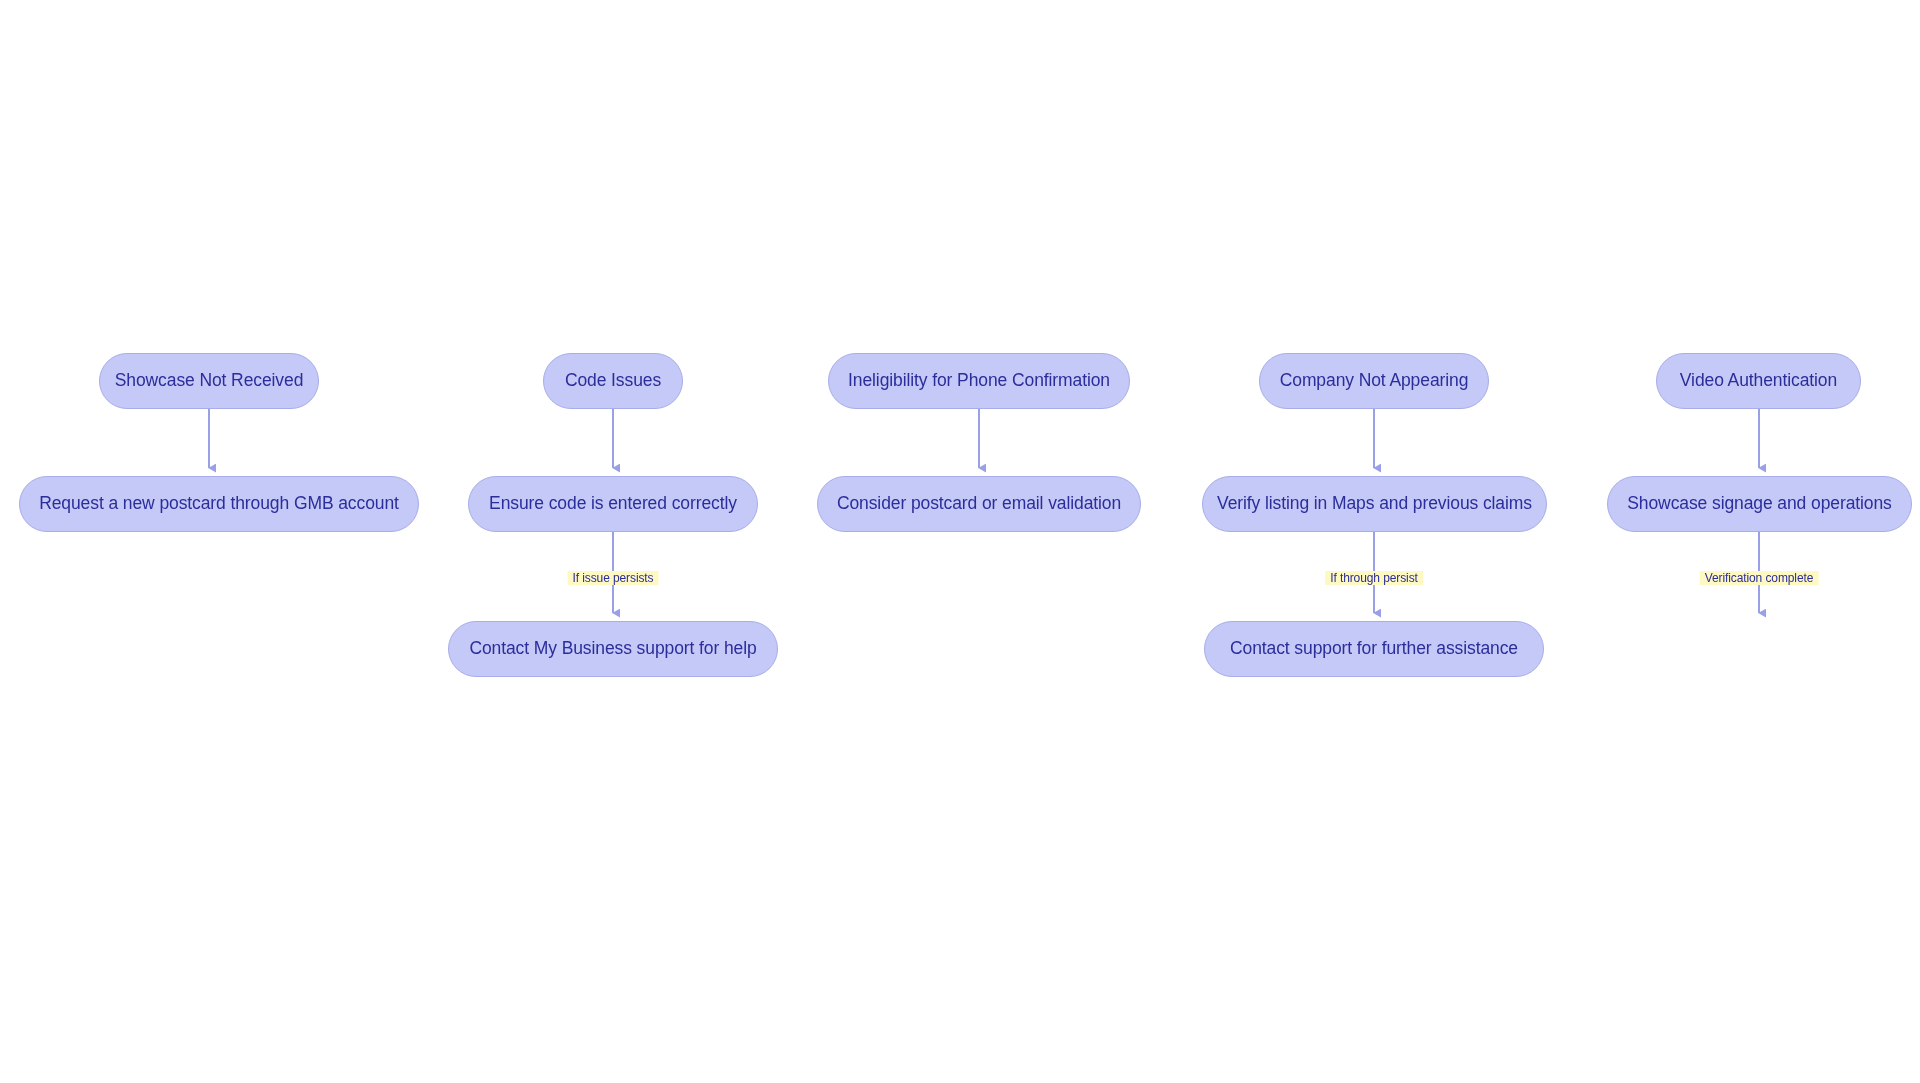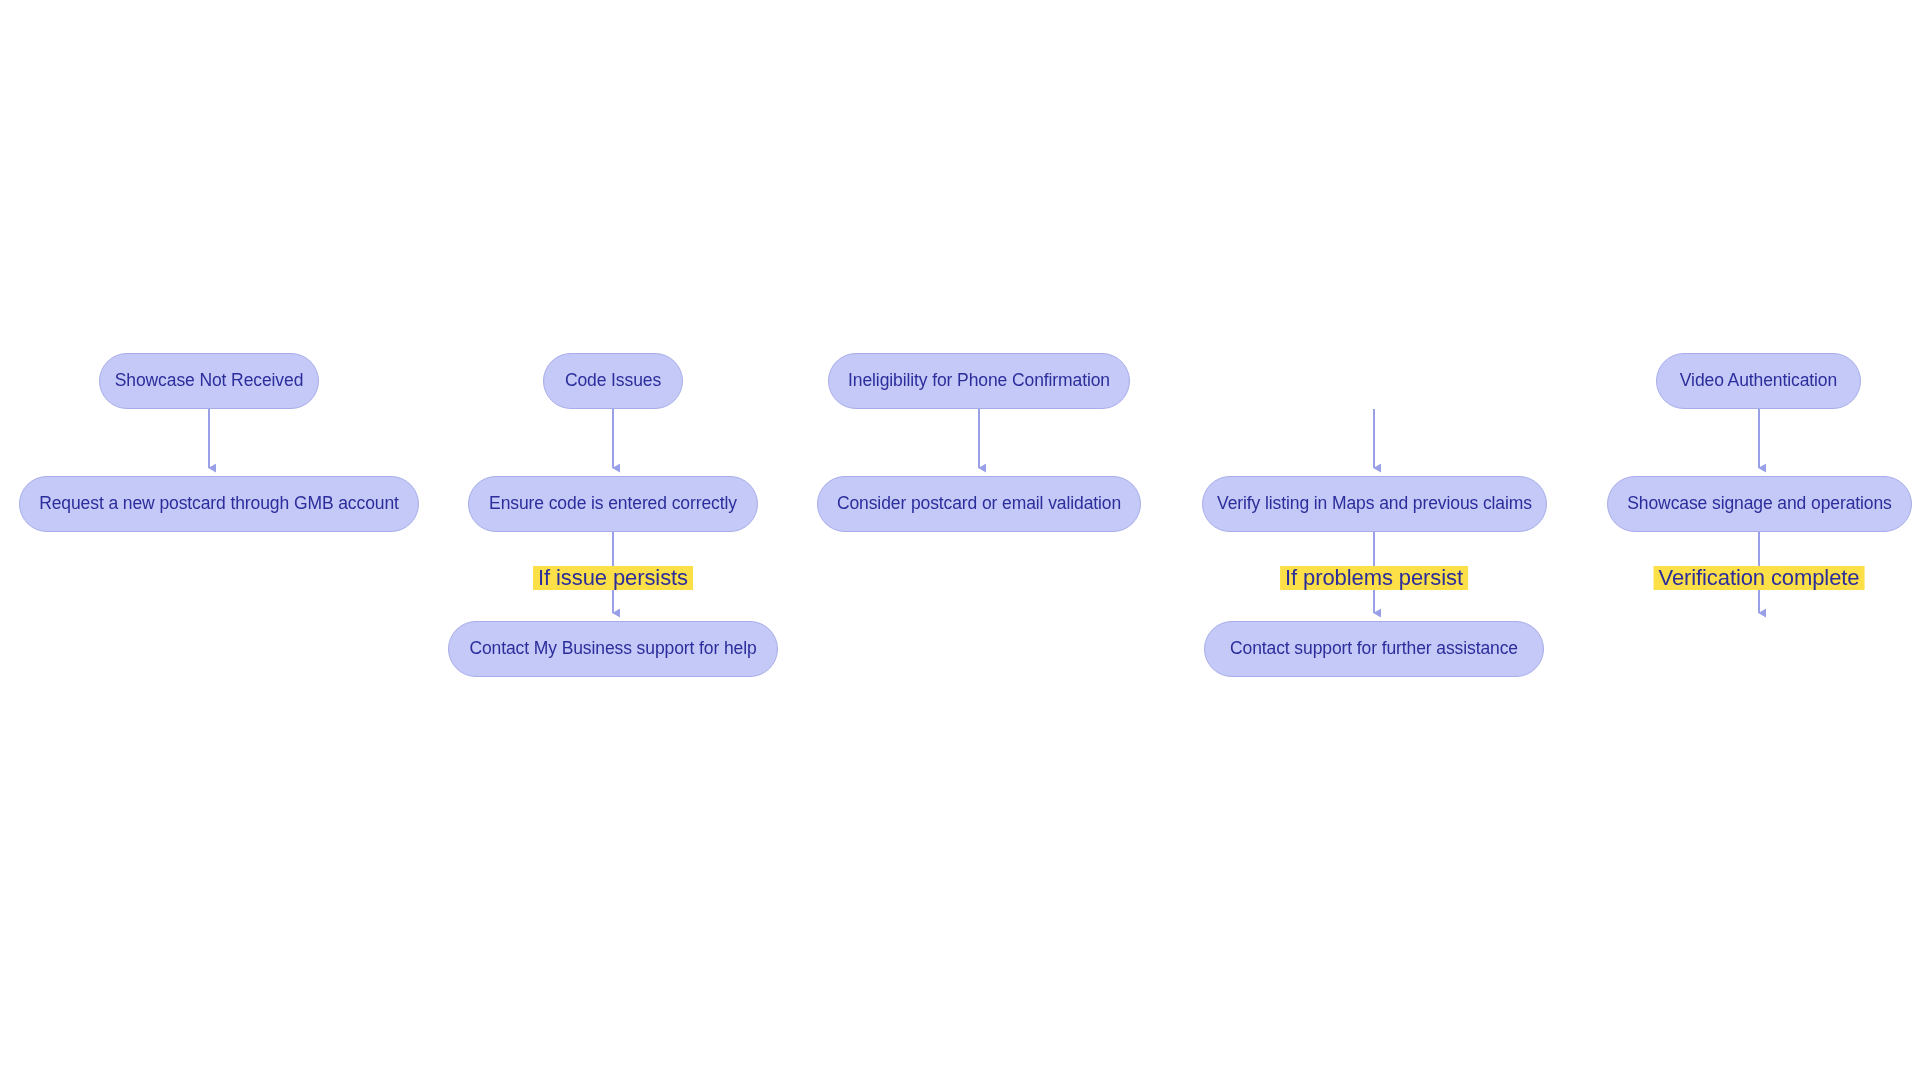--- a/index.html
+++ b/index.html
@@ -51,25 +51,25 @@
     font-size: 17.5px;
     line-height: 1;
     white-space: nowrap;
     letter-spacing: -0.1px;
     font-weight: 400;
   }
 
   .edge-label {
     position: absolute;
     color: #2b2d9b;
-    font-size: 22px;
+    font-size: 12px;
     line-height: 1;
     white-space: nowrap;
     transform: translate(-50%, -50%);
-    background: #fde047;
+    background: #fef9c3;
     padding: 1px 5px;
     letter-spacing: -0.1px;
   }
 </style>
 </head>
 <body>
 
 <div id="flowchart-canvas">
 
   <svg class="edge-layer" viewBox="0 0 1920 1083" width="1920" height="1083" xmlns="http://www.w3.org/2000/svg">
@@ -116,30 +116,33 @@
   <div class="edge-label" style="left:613px; top:578px;">If issue persists</div>
 
   <div class="node" style="left:828px; top:381px; width:302px; margin-top:-28px;">
     <span class="node-label">Ineligibility for Phone Confirmation</span>
   </div>
 
   <div class="node" style="left:817px; top:504px; width:324px; margin-top:-28px;">
     <span class="node-label">Consider postcard or email validation</span>
   </div>
 
+  <div class="node" style="left:1259px; top:381px; width:230px; margin-top:-28px;">
+    <span class="node-label">Company Not Appearing</span>
+  </div>
 
   <div class="node" style="left:1202px; top:504px; width:345px; margin-top:-28px;">
     <span class="node-label">Verify listing in Maps and previous claims</span>
   </div>
 
   <div class="node" style="left:1204px; top:649px; width:340px; margin-top:-28px;">
     <span class="node-label">Contact support for further assistance</span>
   </div>
 
-  <div class="edge-label" style="left:1374px; top:578px;">If problems persist</div>
+  <div class="edge-label" style="left:1374px; top:578px;">If through persist</div>
 
   <div class="node" style="left:1656px; top:381px; width:205px; margin-top:-28px;">
     <span class="node-label">Video Authentication</span>
   </div>
 
   <div class="node" style="left:1607px; top:504px; width:305px; margin-top:-28px;">
     <span class="node-label">Showcase signage and operations</span>
   </div>
 
 

